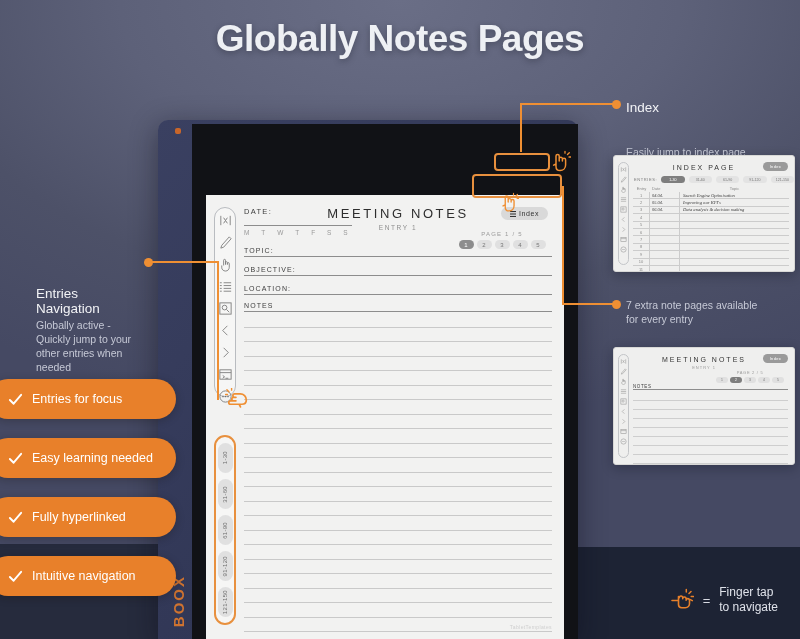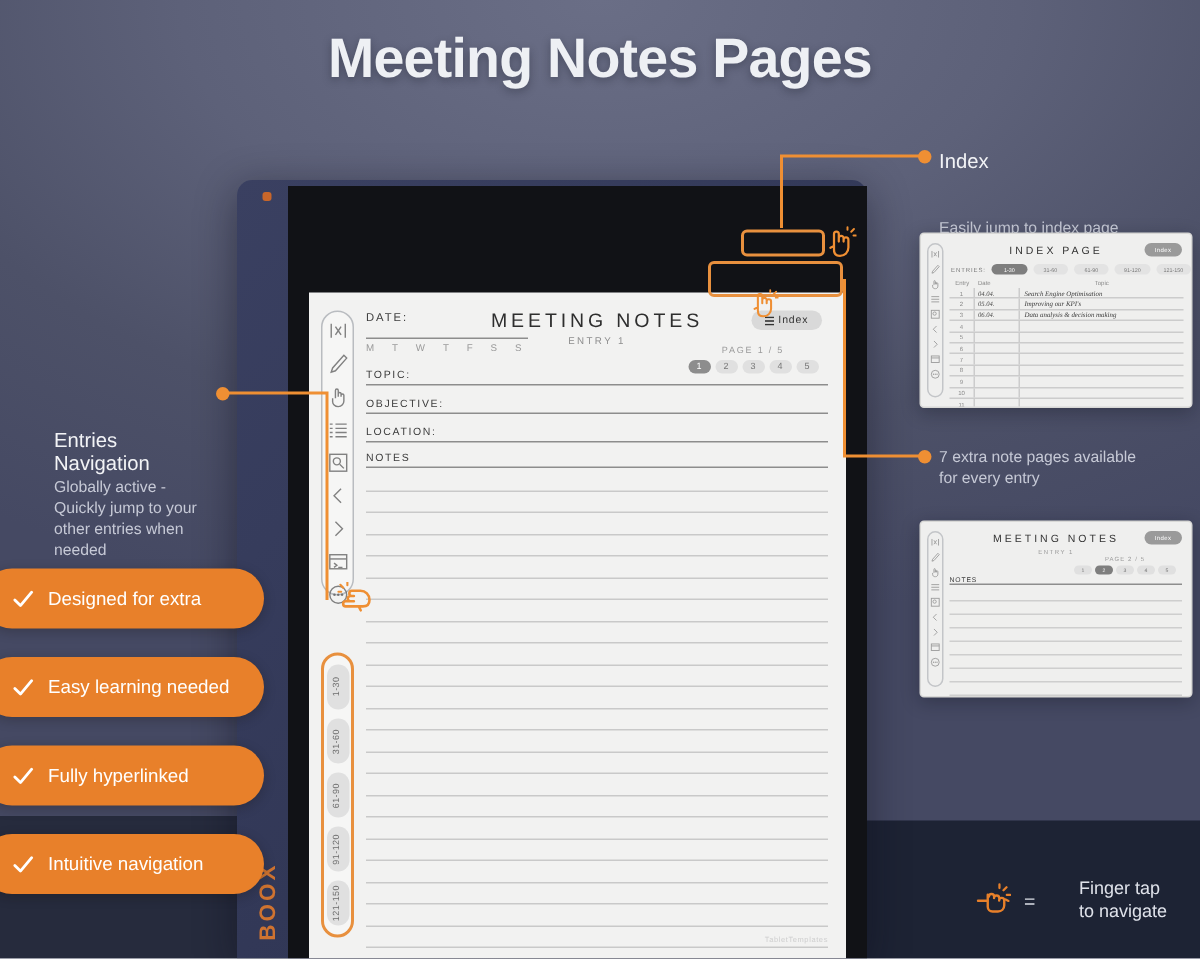--- a/index.html
+++ b/index.html
@@ -196,21 +196,21 @@
   .legend-txt { color: #dfe2ea; font-size: 12px; line-height: 1.25; }
 </style>
 </head>
 <body>
 
 <div id="root">
 
   <div class="dark-panel-wide"></div>
   <div class="dark-strip-left"></div>
 
-  <div class="title">Meeting Notes Pages</div>
+  <div class="title">Globally Notes Pages</div>
 
   <div class="tablet">
     <div class="tablet-dot"></div>
     <div class="boox">BOOX</div>
 
     <div class="tablet-screen">
       <div class="page">
 
         <div class="rail">
           <div class="rail-ico">
@@ -432,21 +432,21 @@
   <div style="position:absolute; left:626px; top:296px; width:172px;">
     <div class="callout-body" style="white-space:pre-line;">7 extra note pages available
 for every entry</div>
   </div>
   <div class="bullet" style="left:612px; top:300px;"></div>
 
   <div class="pill" style="top:379px;">
     <span class="chk"><svg viewBox="0 0 16 16">
           <path d="M2 8.5l4 4L14 3" stroke="#fff" stroke-width="2" fill="none" stroke-linecap="round" stroke-linejoin="round"></path>
         </svg></span>
-    <span>Designed for extra</span>
+    <span>Entries for focus</span>
   </div>
   <div class="pill" style="top:438px;">
     <span class="chk"><svg viewBox="0 0 16 16">
           <path d="M2 8.5l4 4L14 3" stroke="#fff" stroke-width="2" fill="none" stroke-linecap="round" stroke-linejoin="round"></path>
         </svg></span>
     <span>Easy learning needed</span>
   </div>
   <div class="pill" style="top:497px;">
     <span class="chk"><svg viewBox="0 0 16 16">
           <path d="M2 8.5l4 4L14 3" stroke="#fff" stroke-width="2" fill="none" stroke-linecap="round" stroke-linejoin="round"></path>
@@ -682,17 +682,17 @@
   <div class="legend">
     <span class="legend-ico">
       <svg viewBox="0 0 26 26">
         <path d="M4 13.5h6.5M10.5 9.5v8a3.2 3.2 0 003.2 3.2h3.6c2.4 0 4.2-1.8 4.2-4.2v-3.2c0-1-.8-1.7-1.7-1.7s-1.7.7-1.7 1.7m0-1.6c0-1-.8-1.7-1.7-1.7s-1.7.7-1.7 1.7m0-1c0-1-.8-1.7-1.7-1.7s-1.7.7-1.7 1.7" stroke="#e8802a" fill="none" stroke-width="1.6" stroke-linecap="round" stroke-linejoin="round"></path>
         <g stroke="#e8802a" stroke-width="1.5" stroke-linecap="round">
             <path d="M21 6.5l2-2M18.3 5V2.6M23.2 9.6h2.3M22.4 12.6l1.9 1"></path>
           </g>
       </svg>
     </span>
     <span class="legend-eq">=</span>
-    <span class="legend-txt" style="white-space:pre-line;margin-left:20px;">Finger tap
+    <span class="legend-txt" style="white-space:pre-line;">Finger tap
 to navigate</span>
   </div>
 
 </div>
 
 </body></html>

